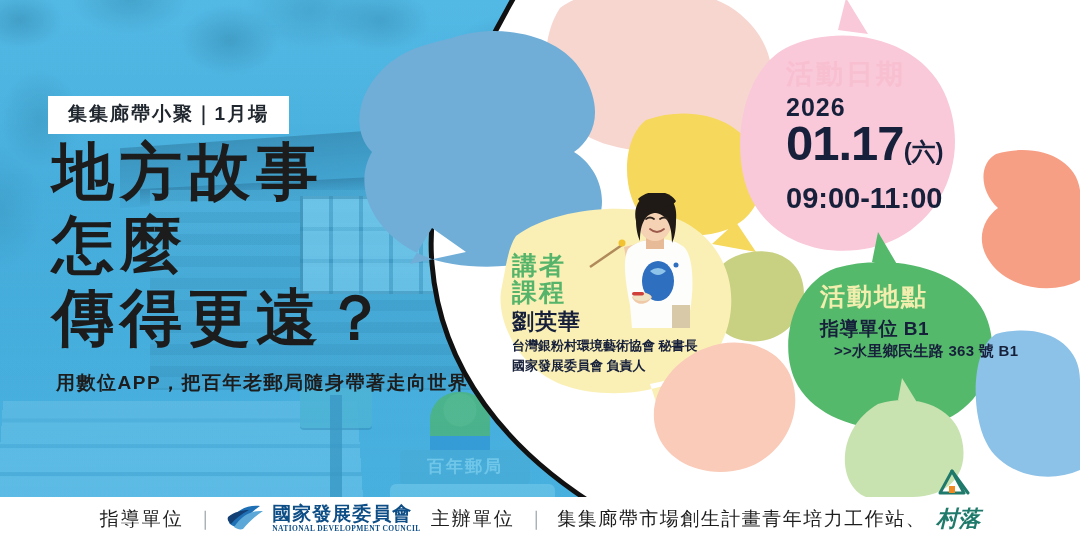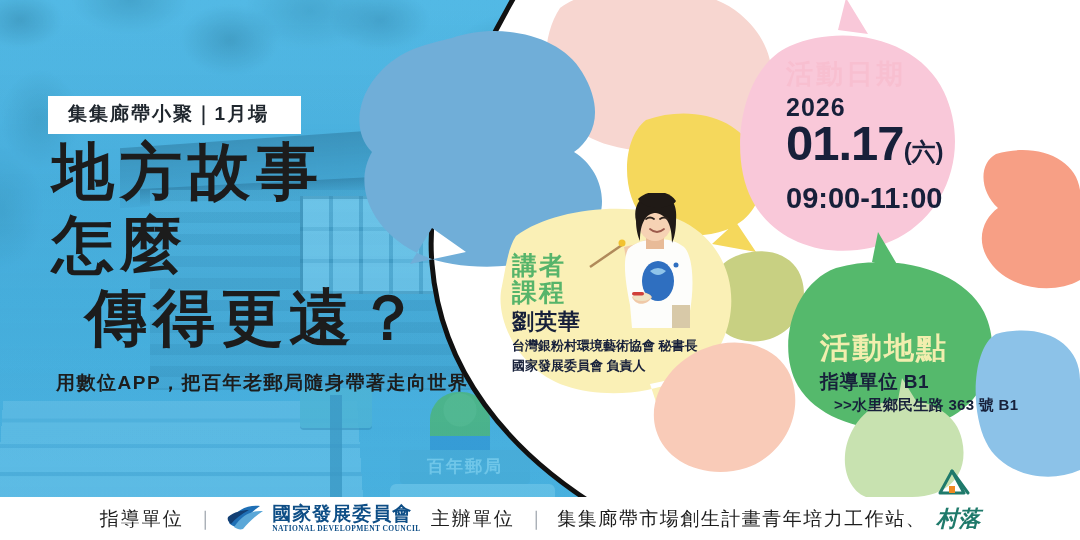--- a/index.html
+++ b/index.html
@@ -138,36 +138,36 @@
   .white-panel svg{display:block;width:100%;height:100%;}
 
   
   .bubbles{position:absolute;left:0;top:0;width:1080px;height:497px;}
   .bubbles svg{display:block;width:1080px;height:497px;}
 
   
   .badge{
     position:absolute;left:48px;top:96px;
     background:#ffffff;
-    padding:7px 32px 8px 20px;
+    padding:7px 20px 8px 20px;
     font-size:19px;font-weight:700;letter-spacing:2px;
     color:#20272e;
     line-height:1.2;
     white-space:nowrap;
   }
   .headline{
     position:absolute;left:52px;top:140px;
     color:#1c1c1c;
     font-weight:700;
     letter-spacing:6px;
     line-height:1.02;
   }
   .headline .l1{display:block;font-size:62px;}
   .headline .l2{display:block;font-size:62px;margin-top:10px;}
-  .headline .l3{display:block;font-size:62px;margin-top:10px;margin-left:33px;}
+  .headline .l3{display:block;font-size:62px;margin-top:10px;}
   .subline{
     position:absolute;left:56px;top:370px;
     color:#1d1d1d;font-size:19px;font-weight:700;letter-spacing:1.5px;
     white-space:nowrap;
   }
 
   
   .date-block{
     position:absolute;left:786px;top:60px;width:230px;
     color:#17203a;
@@ -203,21 +203,21 @@
   .speaker-block .cred{
     font-size:13px;font-weight:700;color:#17203a;letter-spacing:0px;
     line-height:1.32;margin-top:2px;white-space:nowrap;
   }
 
   
   .place-block{
     position:absolute;left:820px;top:283px;width:225px;
   }
   .place-block .kicker{
-    font-size:30px;font-weight:700;color:#f2eeae;letter-spacing:2px;line-height:1.1;margin-top:48px;
+    font-size:25px;font-weight:700;color:#f2eeae;letter-spacing:2px;line-height:1.1;
   }
   .place-block .line1{
     font-size:19px;font-weight:700;color:#17203a;letter-spacing:.5px;
     line-height:1.3;margin-top:6px;
   }
   .place-block .line2{
     font-size:15px;font-weight:700;color:#17203a;letter-spacing:.3px;
     line-height:1.3;margin-left:14px;white-space:nowrap;
   }
 

